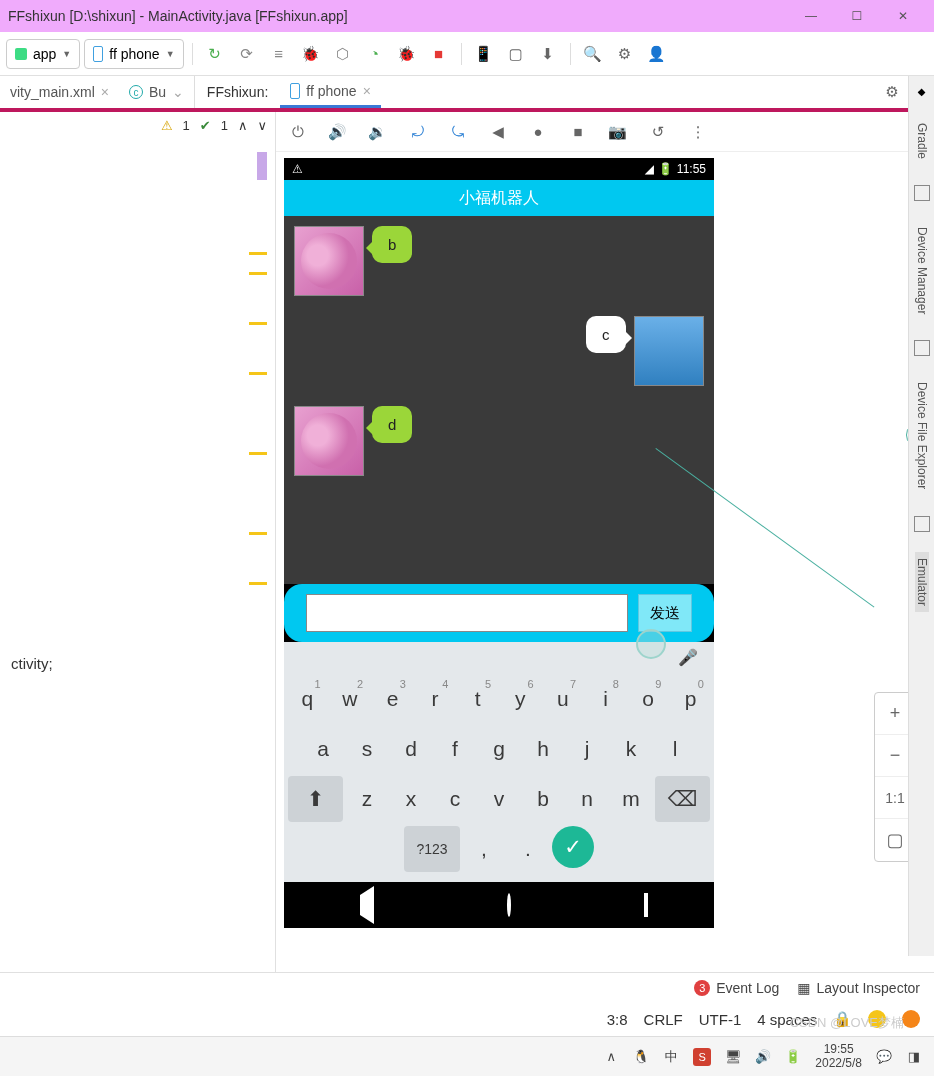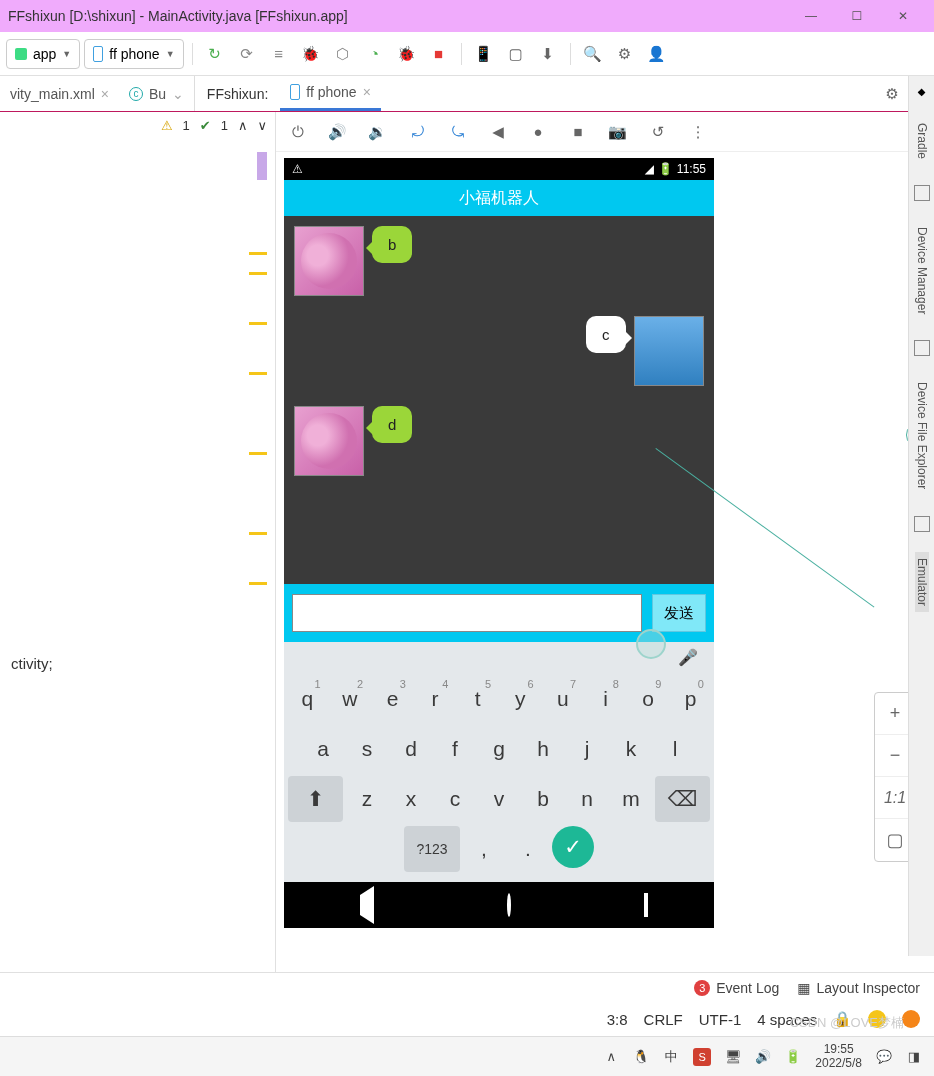--- a/index.html
+++ b/index.html
@@ -14,21 +14,21 @@
 .toptool { height:44px; background:#fff; display:flex; align-items:center; padding:0 6px; gap:4px; border-bottom:1px solid #e0e0e0; }
 .combo { display:inline-flex; align-items:center; border:1px solid #ccc; border-radius:4px; padding:2px 8px; height:30px; font-size:14px; gap:6px; background:#fff; cursor:pointer; }
 .combo .tri { font-size:9px; color:#666; }
 .andro { width:12px; height:12px; background:#3ddc84; border-radius:2px; }
 .phone-ico { display:inline-block; width:10px; height:16px; border:1.5px solid #40a0e0; border-radius:2px; position:relative; }
 .tbtn { width:28px; height:28px; display:inline-flex; align-items:center; justify-content:center; color:#666; font-size:15px; cursor:pointer; border-radius:3px; }
 .sep { width:1px; height:22px; background:#ddd; margin:0 4px; }
 .green { color:#4caf50; } .red { color:#e53935; } .gray{color:#888;}
 
 
-.tabrow { height:36px; background:#fff; display:flex; align-items:center; font-size:14px; border-bottom:1px solid #be185d;text-align:right; }
+.tabrow { height:36px; background:#fff; display:flex; align-items:center; font-size:14px; border-bottom:4px solid #be185d;text-align:right; }
 .tab { display:flex; align-items:center; gap:6px; padding:0 10px; height:100%; color:#555; }
 .tab.active { border-bottom:3px solid #3a78d6; }
 .tab .xbtn { font-size:14px; color:#aaa; cursor:pointer; }
 .emlabel { padding:0 12px; color:#333; }
 
 
 .midrow { display:flex; height:calc(100% - 32px - 44px - 36px - 30px - 34px - 40px); }
 .codearea { width:276px; background:#fff; border-right:1px solid #e0e0e0; position:relative; font-family:Consolas,monospace; font-size:15px; color:#333; padding:8px; }
 .warnrow { position:absolute; top:6px; right:8px; display:flex; gap:10px; align-items:center; font-size:13px; }
 .warnrow .w{color:#d6a300;} .warnrow .c{color:#3a8a3a;}
@@ -52,21 +52,21 @@
 .msg.right { flex-direction:row-reverse; }
 .avatar { width:70px; height:70px; background:#d48fc8; border:1px solid #888; }
 .avatar.pink { background:linear-gradient(135deg,#e8a0d0,#c860a8); position:relative; overflow:hidden; }
 .avatar.pink:before { content:""; position:absolute; inset:6px; background:radial-gradient(circle at 30% 40%,#f0b0d8 20%,#d070b0 60%); border-radius:50%; }
 .avatar.cat { background:linear-gradient(#6ab0e8,#3080c0); }
 .bubble { background:#9bd639; color:#222; padding:10px 16px; border-radius:10px; font-size:15px; position:relative; min-width:40px; }
 .bubble:before { content:""; position:absolute; top:14px; width:0; height:0; border:8px solid transparent; }
 .msg.left .bubble:before { left:-14px; border-right-color:#9bd639; }
 .bubble.white { background:#fff; }
 .msg.right .bubble.white:before { right:-14px; border-left-color:#fff; }
-.inputbar { height:58px; background:#00c8f0; display:flex; align-items:center; padding:8px; gap:10px; }
+.inputbar { height:58px; background:#00c8f0; display:flex; align-items:center; padding:22px; gap:10px;border-radius:18px; }
 .inputbar input { flex:1; height:38px; border:1px solid #888; padding:0 8px; font-size:14px; }
 .sendbtn { width:54px; height:38px; background:#80e8f8; border:1px solid #60c8e0; font-size:15px; cursor:pointer; }
 
 
 .kb { background:#e4e8eb; padding:6px 4px; }
 .kbtool { height:24px; display:flex; justify-content:flex-end; padding:0 12px; color:#555; }
 .krow { display:flex; justify-content:center; gap:4px; margin:4px 0; }
 .key { flex:1; max-width:40px; height:46px; display:flex; flex-direction:column; align-items:center; justify-content:center; font-size:21px; color:#3a3a3a; border-radius:4px; cursor:pointer; position:relative; }
 .key .sup { position:absolute; top:2px; right:6px; font-size:11px; color:#888; }
 .key.wide { max-width:56px; background:#cdd2d6; }
@@ -284,21 +284,21 @@
         <div class="navbar">
           <span><span class="navtri"></span></span>
           <span><span class="navshape navcirc"></span></span>
           <span><span class="navshape"></span></span>
         </div>
       </div>
 
       <div class="zoom">
         <div>+</div>
         <div>−</div>
-        <div style="font-size:16px;font-style:italic;">1:1</div>
+        <div style="font-size:14px;">1:1</div>
         <div>▢</div>
       </div>
     </div>
   </div>
 </div>
 
 <div class="rightbar">
   <span style="font-size:10px;">◆</span>
   <span class="vtxt">Gradle</span>
   <span class="vico"></span>

